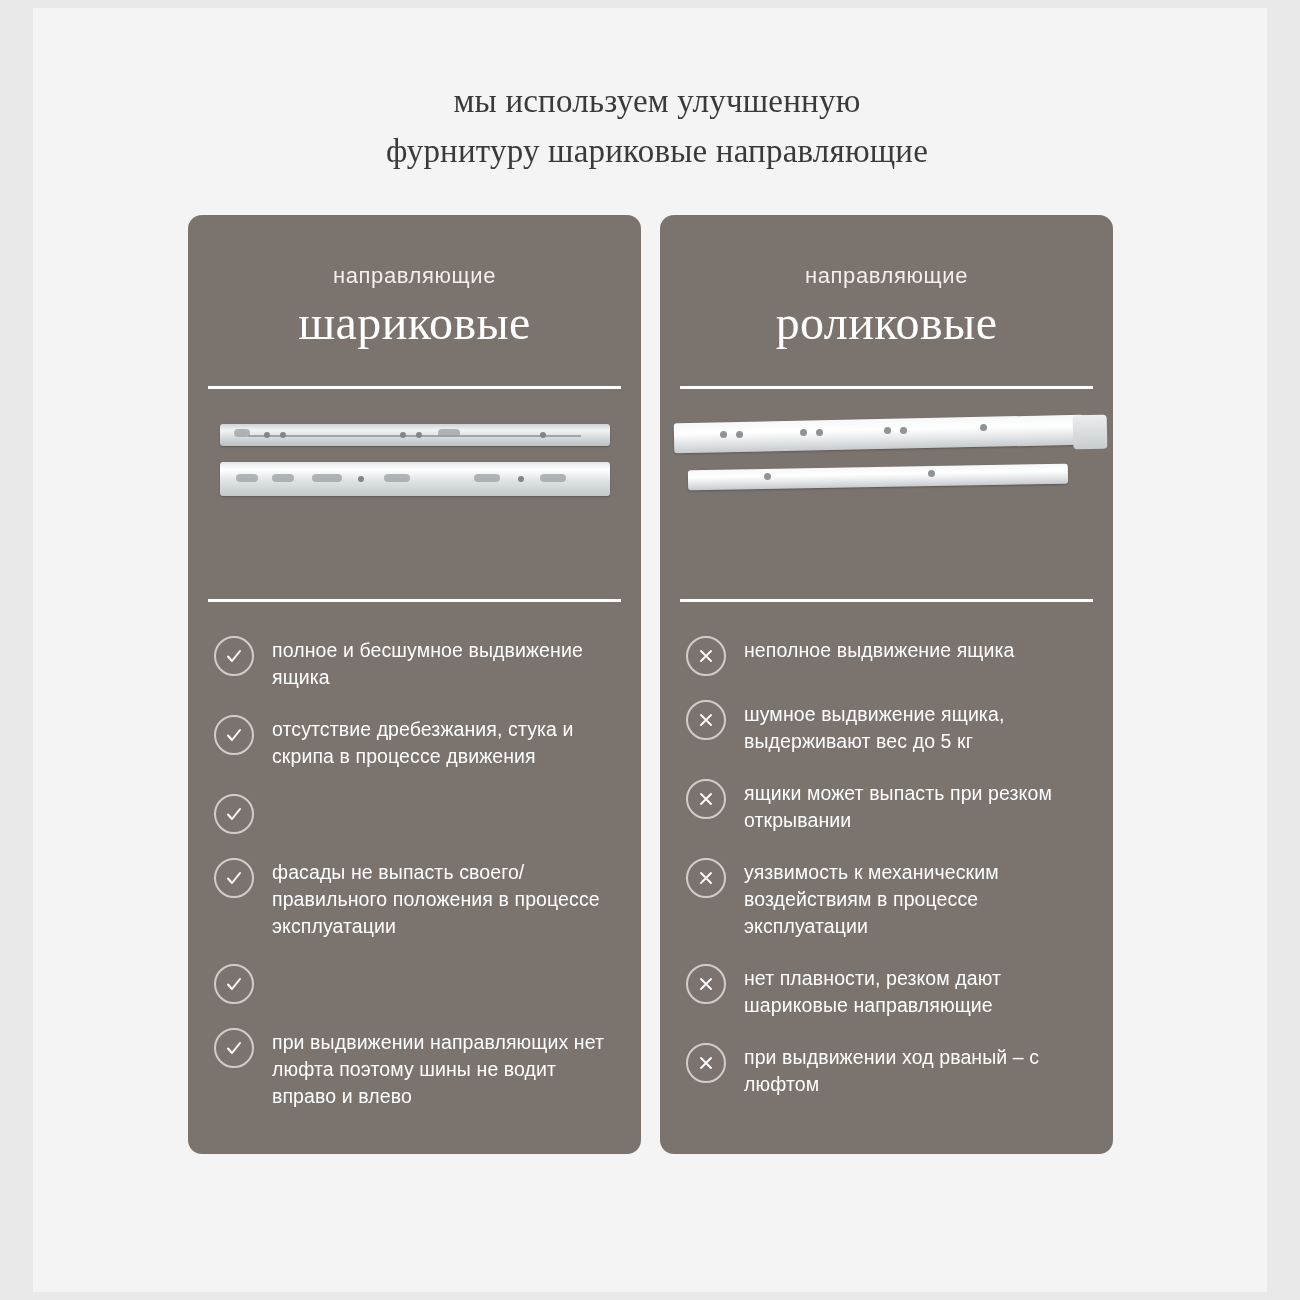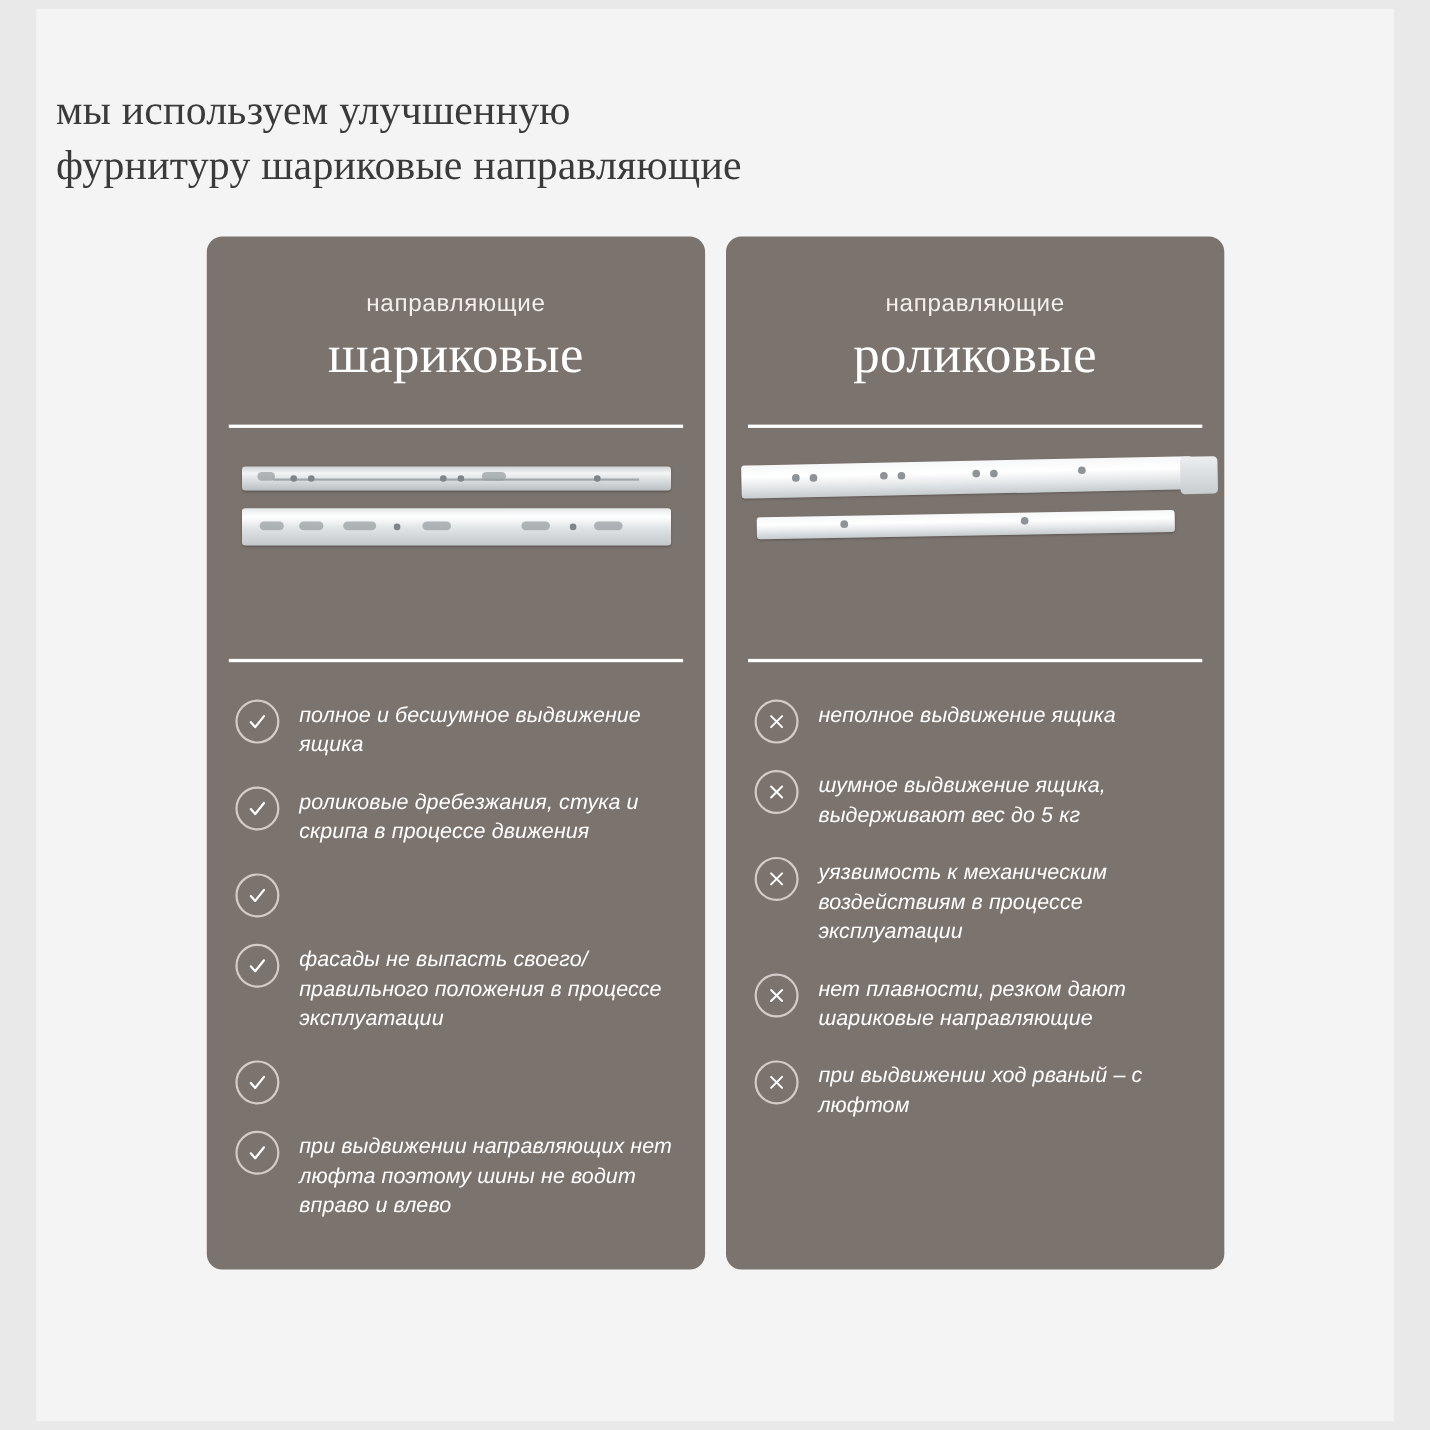--- a/index.html
+++ b/index.html
@@ -16,26 +16,26 @@
   .page {
     position: absolute;
     left: 33px;
     top: 8px;
     width: 1234px;
     height: 1284px;
     background: #f4f4f4;
   }
   .headline {
     position: absolute;
-    left: 18px;
+    left: 7px;
     top: 68px;
     width: 100%;
-    text-align: left;
+    text-align: center;
     font-family: "Liberation Serif", serif;
-    font-size: 38px;
+    font-size: 33px;
     line-height: 50px;
     color: #3a3a3a;
     letter-spacing: 0.2px;
   }
   .headline span { display: block; }
 
   .columns {
     position: absolute;
     left: 155px;
     top: 207px;
@@ -127,21 +127,20 @@
     right: 6px; top: 26px;
     width: 34px; height: 34px;
     border-radius: 4px;
     background: linear-gradient(180deg,#eceef0,#c8cdd0);
     transform: rotate(-1.2deg);
   }
 
   .features {
     padding: 32px 26px 34px 26px;
     flex: 1;
-    font-style: italic;
   }
   .feature {
     display: flex;
     align-items: flex-start;
     gap: 18px;
     margin-bottom: 22px;
   }
   .feature:last-child { margin-bottom: 10px; }
   .mark {
     flex: 0 0 auto;
@@ -215,21 +214,21 @@
               </svg>
           </span>
           <span class="ftext">полное и бесшумное выдвижение ящика</span>
         </div>
         <div class="feature">
           <span class="mark">
             <svg width="20" height="20" viewBox="0 0 20 20">
                 <path d="M4 10.5 L8 15 L16 5" fill="none" stroke="#ffffff" stroke-width="2" stroke-linecap="round" stroke-linejoin="round"></path>
               </svg>
           </span>
-          <span class="ftext">роликовые дребезжания, стука и скрипа в процессе движения</span>
+          <span class="ftext">отсутствие дребезжания, стука и скрипа в процессе движения</span>
         </div>
         <div class="feature">
           <span class="mark">
             <svg width="20" height="20" viewBox="0 0 20 20">
                 <path d="M4 10.5 L8 15 L16 5" fill="none" stroke="#ffffff" stroke-width="2" stroke-linecap="round" stroke-linejoin="round"></path>
               </svg>
           </span>
         </div>
         <div class="feature">
           <span class="mark">
@@ -299,20 +298,28 @@
               </svg>
           </span>
           <span class="ftext">шумное выдвижение ящика, выдерживают вес до 5 кг</span>
         </div>
         <div class="feature">
           <span class="mark">
             <svg width="16" height="16" viewBox="0 0 16 16">
                 <path d="M3 3 L13 13 M13 3 L3 13" fill="none" stroke="#ffffff" stroke-width="1.8" stroke-linecap="round"></path>
               </svg>
           </span>
+          <span class="ftext">ящики может выпасть при резком открывании</span>
+        </div>
+        <div class="feature">
+          <span class="mark">
+            <svg width="16" height="16" viewBox="0 0 16 16">
+                <path d="M3 3 L13 13 M13 3 L3 13" fill="none" stroke="#ffffff" stroke-width="1.8" stroke-linecap="round"></path>
+              </svg>
+          </span>
           <span class="ftext">уязвимость к механическим воздействиям в процессе эксплуатации</span>
         </div>
         <div class="feature">
           <span class="mark">
             <svg width="16" height="16" viewBox="0 0 16 16">
                 <path d="M3 3 L13 13 M13 3 L3 13" fill="none" stroke="#ffffff" stroke-width="1.8" stroke-linecap="round"></path>
               </svg>
           </span>
           <span class="ftext">нет плавности, резком дают шариковые направляющие</span>
         </div>

